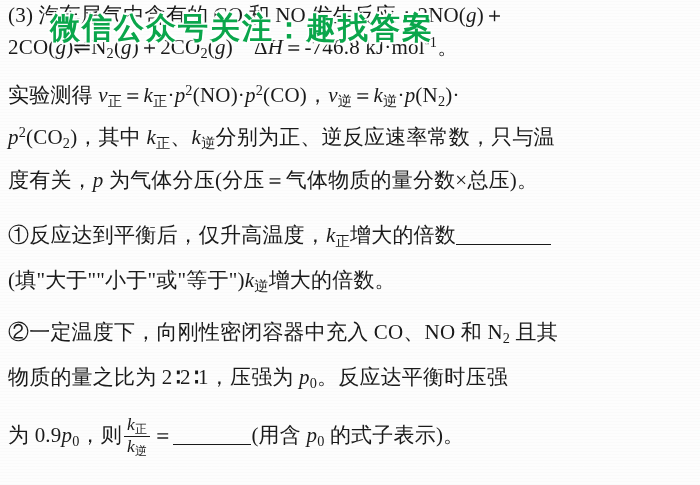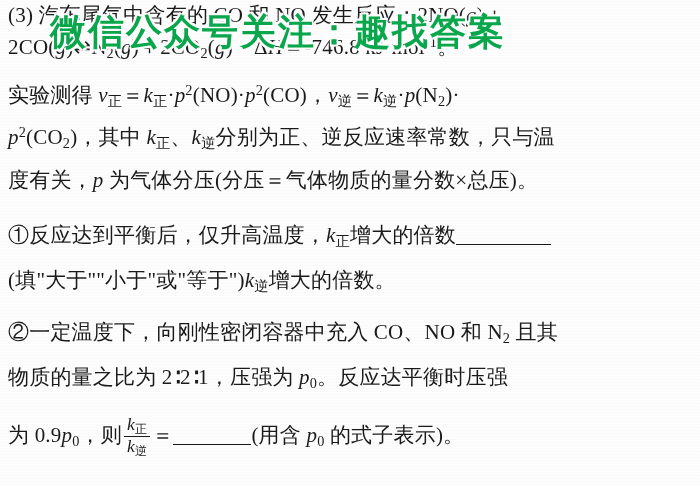--- a/index.html
+++ b/index.html
@@ -79,21 +79,21 @@
   .row-9 { position: absolute; top: 360px; left: 0; }
   .row-10 { position: absolute; top: 415px; left: 0; }
 
   .watermark {
     position: absolute;
     left: 50px;
     top: 8px;
     z-index: 10;
     font-family: "DejaVu Sans", sans-serif;
     font-weight: bold;
-    font-size: 36px;
+    font-size: 30px;
     letter-spacing: 2px;
     color: #0aa64b;
     text-shadow:
       -1.6px -1.6px 0 #ffffff,
        1.6px -1.6px 0 #ffffff,
       -1.6px  1.6px 0 #ffffff,
        1.6px  1.6px 0 #ffffff,
        0 0 4px #ffffff;
     white-space: nowrap;
   }

